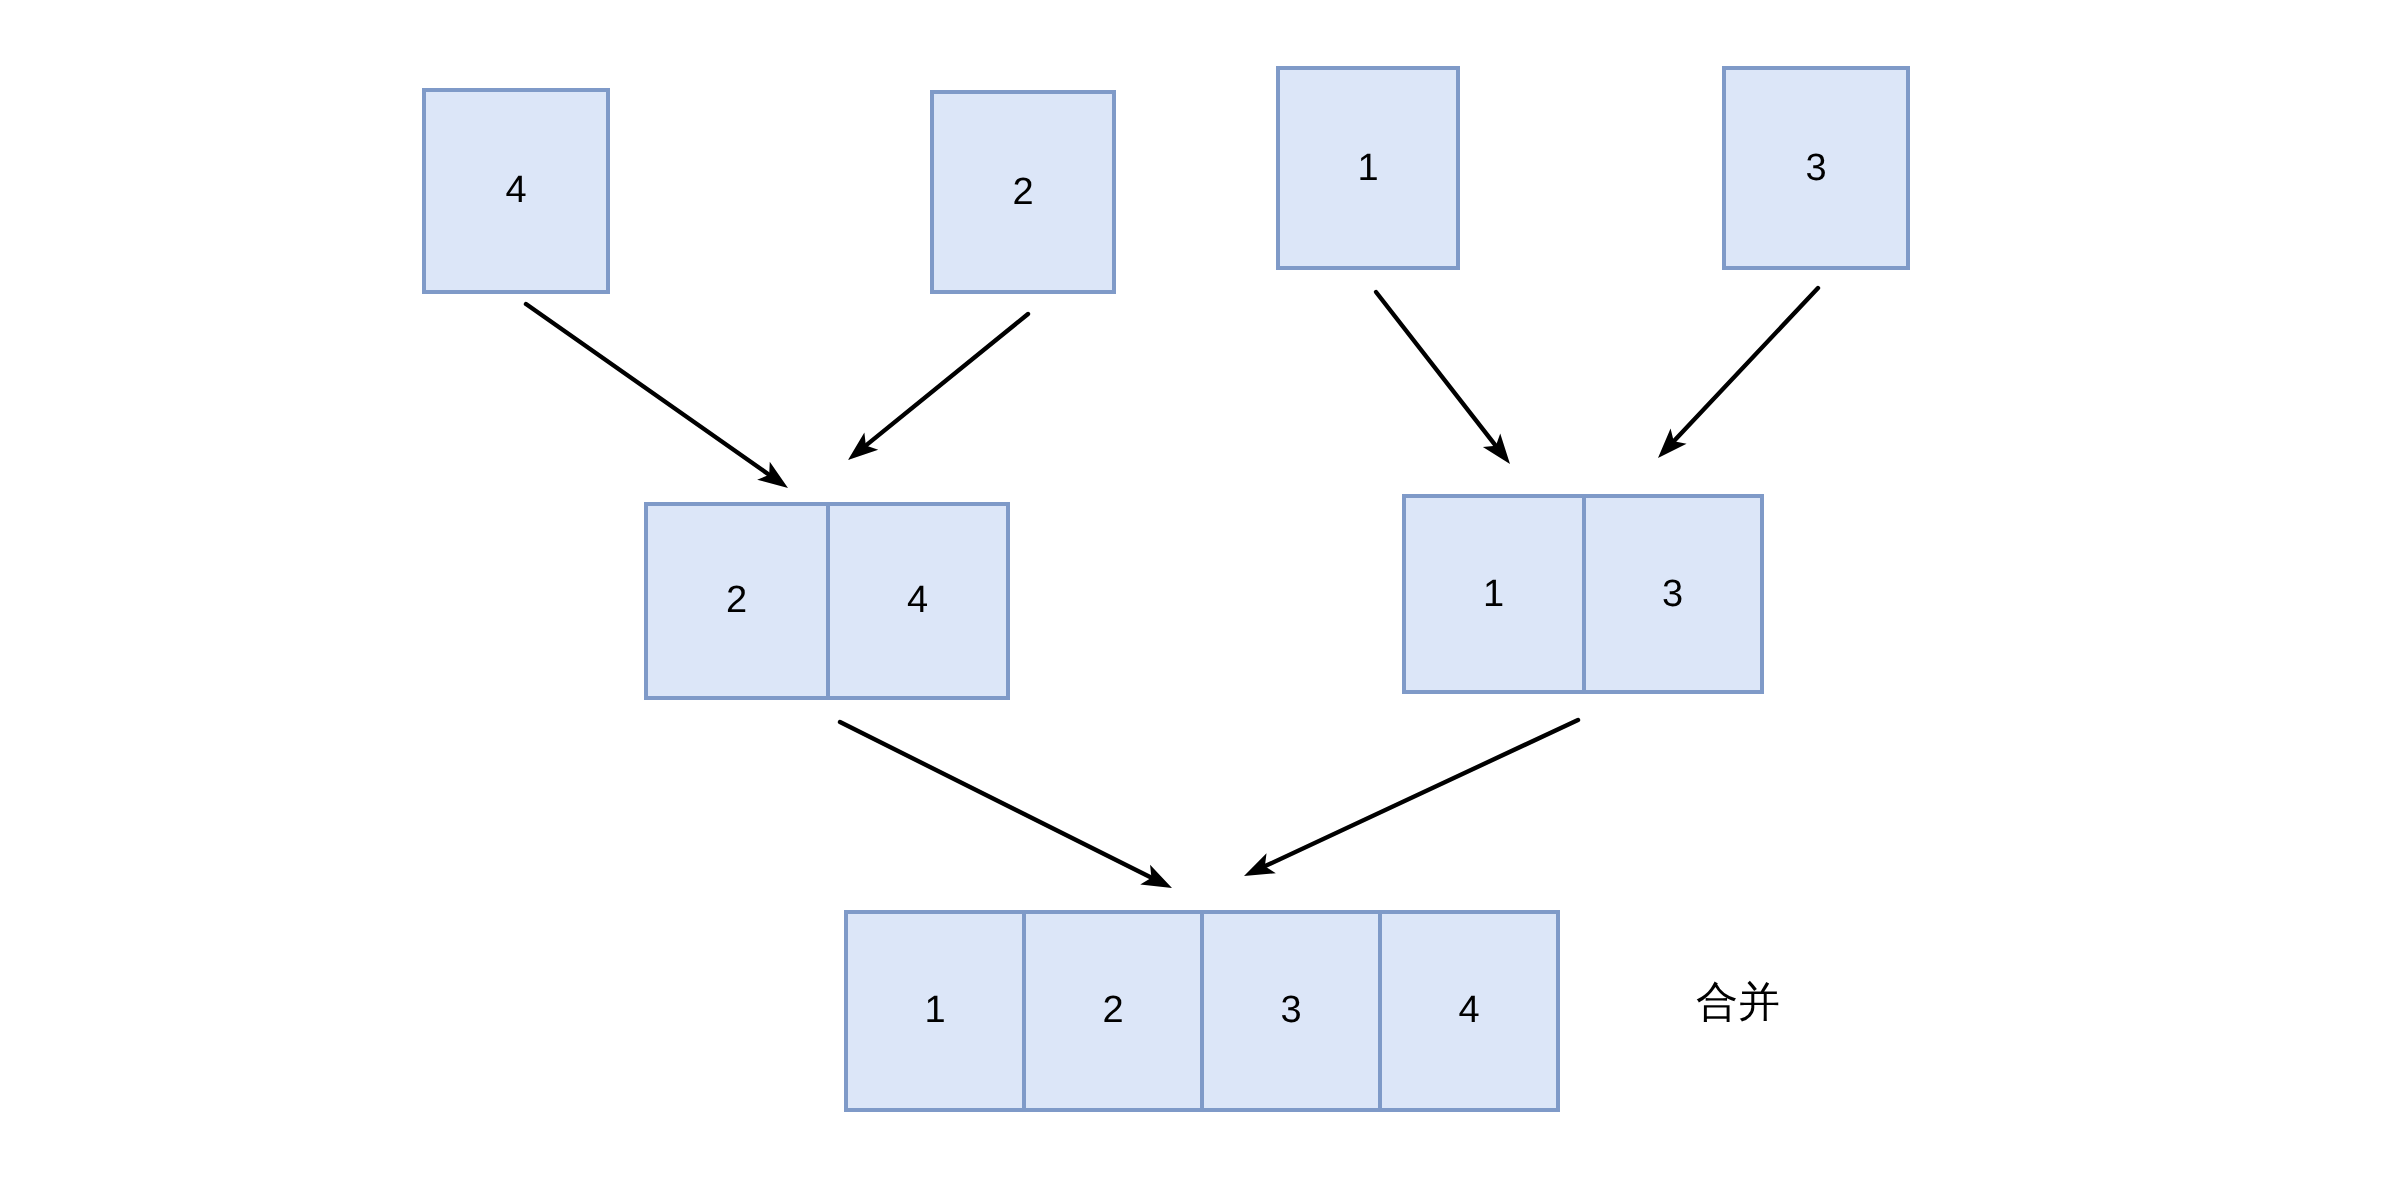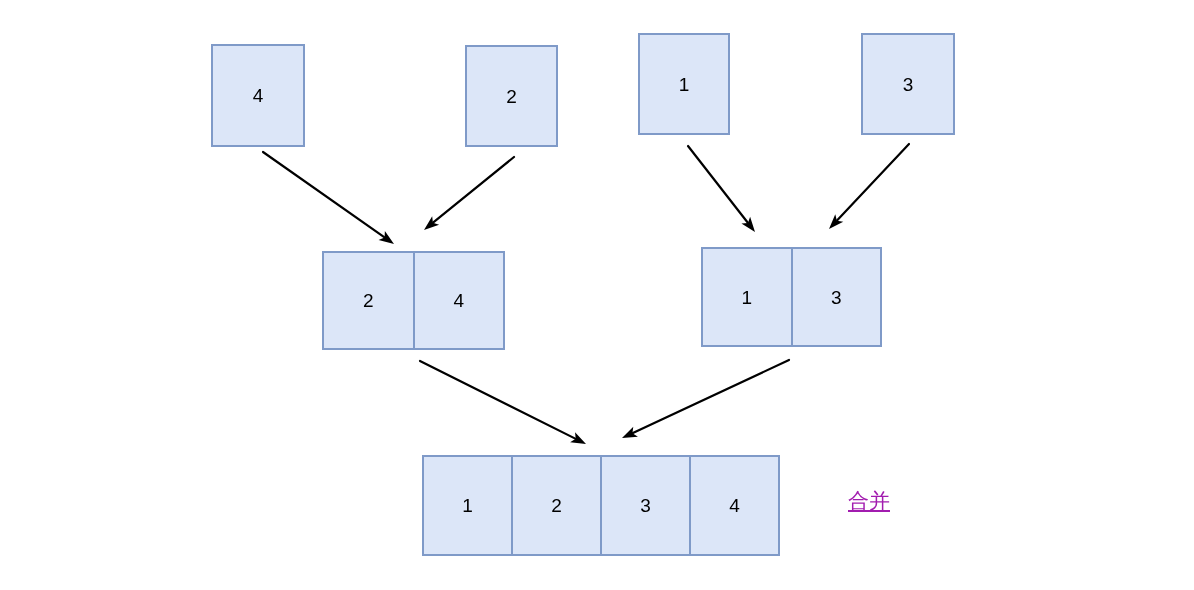--- a/index.html
+++ b/index.html
@@ -42,26 +42,25 @@
     color: #000000;
     font-size: 19px;
     line-height: 1;
     font-family: "Liberation Sans", "DejaVu Sans", sans-serif;
   }
   .cell + .cell {
     border-left: 2px solid #7f9ac8;
   }
   .caption {
     position: absolute;
-    color: #a21caf;
+    color: #000000;
     font-size: 21px;
     line-height: 1;
     white-space: nowrap;
     font-family: "DejaVu Sans", "Liberation Sans", sans-serif;
-    text-decoration: underline;
   }
 </style>
 </head>
 <body>
 
 <div id="canvas">
 
   <svg class="svg-layer" viewBox="0 0 1194 590" width="1194" height="590">
       <g>
         <line x1="263" y1="152" x2="384.17979385244445" y2="237.10336667499917" stroke="#000000" stroke-width="2.2" stroke-linecap="round"></line>

